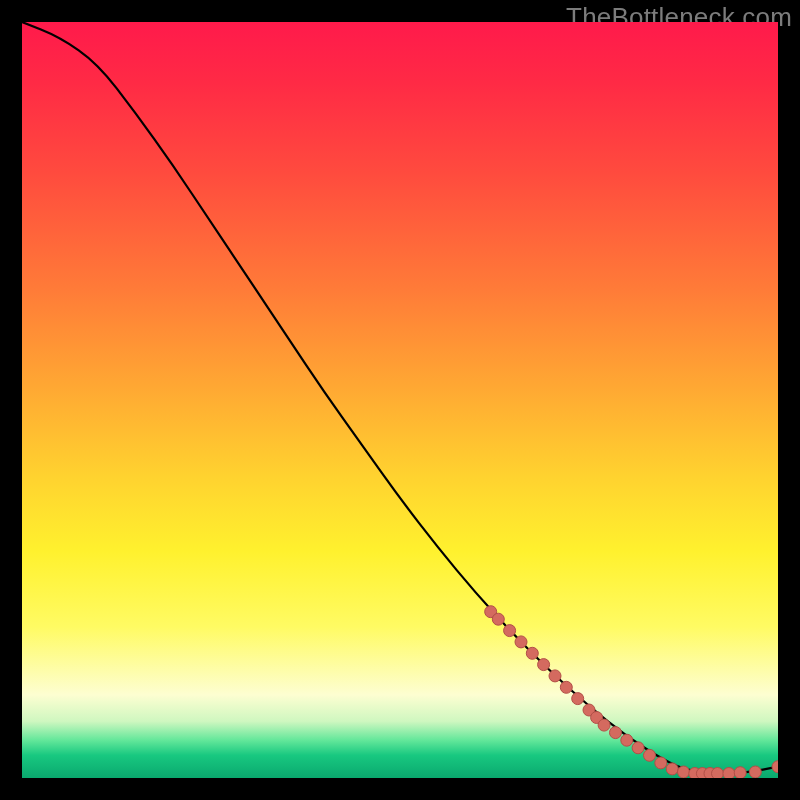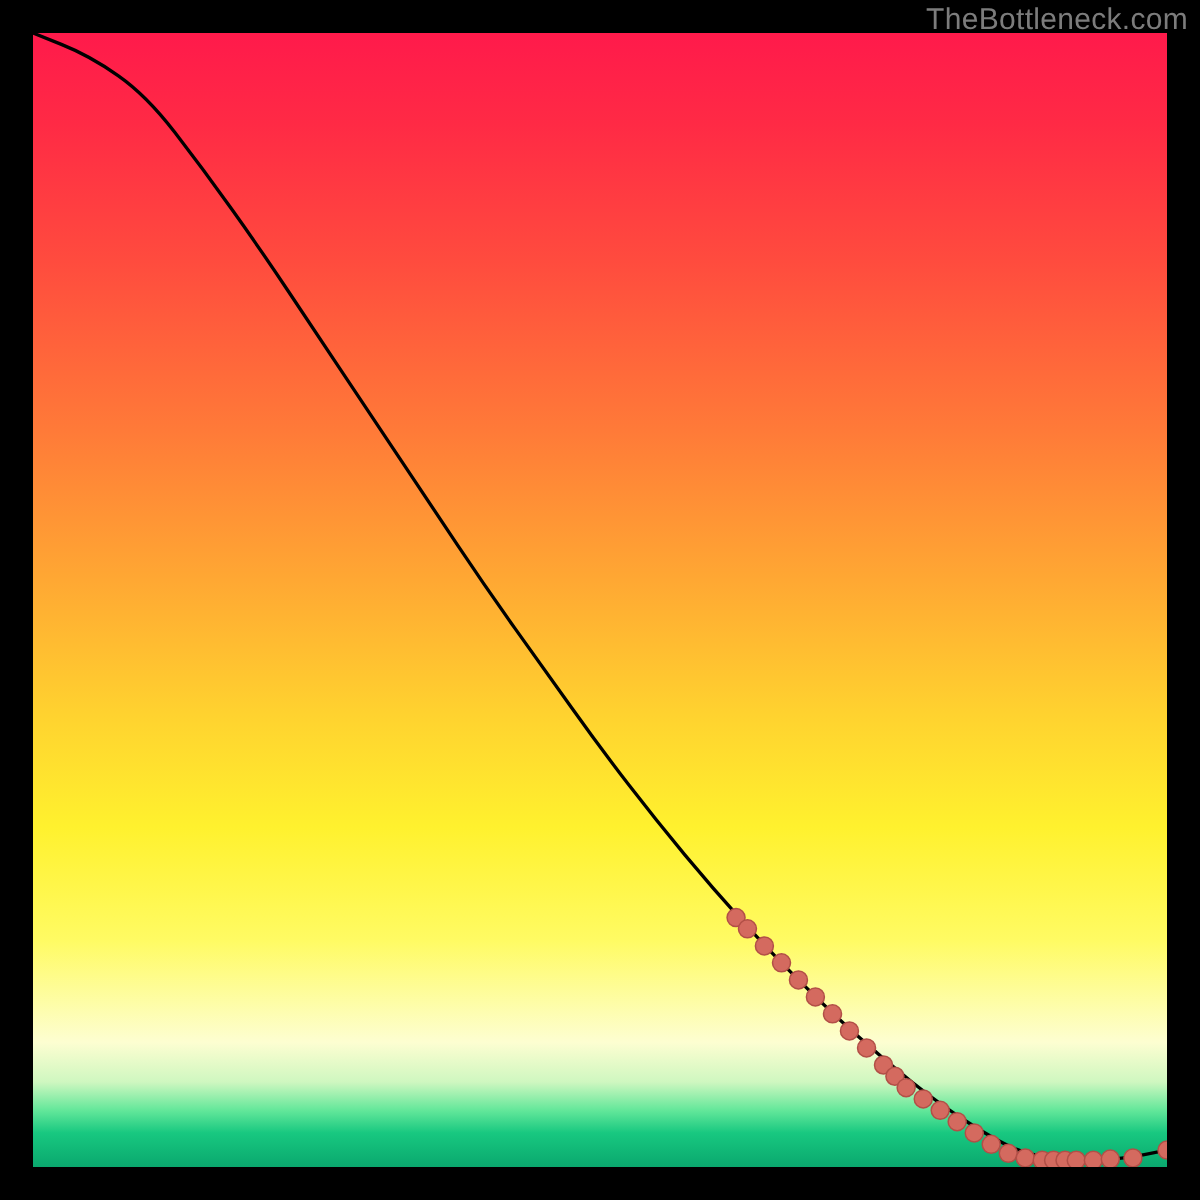--- a/index.html
+++ b/index.html
@@ -15,21 +15,21 @@
     position: relative;
     width: 800px;
     height: 800px;
     background: #000;
   }
   .watermark {
     position: absolute;
     top: 2px;
     right: 8px;
     color: #7c7c7c;
-    font-size: 20px;
+    font-size: 26px;
     font-weight: 500;
     letter-spacing: 0.2px;
     user-select: none;
   }
   
   .plot {
     position: absolute;
     left: 22px;
     top: 22px;
     width: 756px;   

